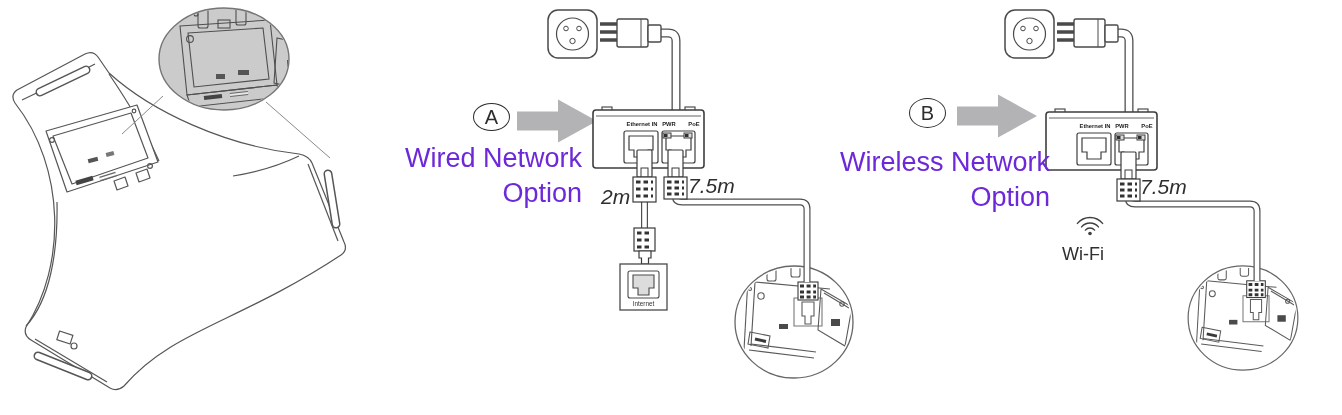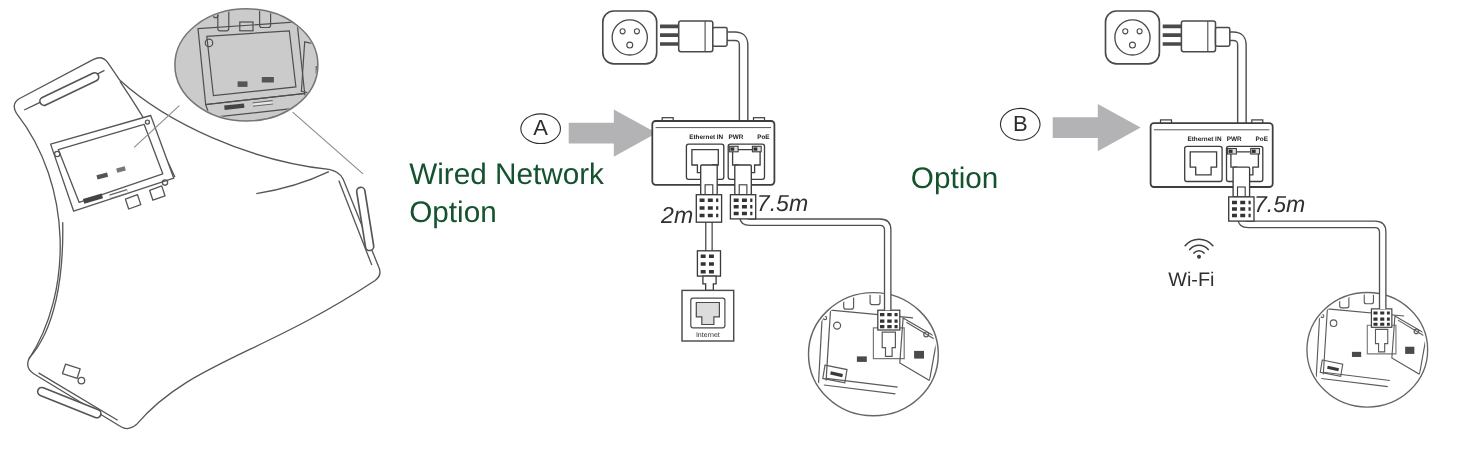--- a/index.html
+++ b/index.html
@@ -10,22 +10,22 @@
   .artwork{position:absolute;left:0;top:0;}
   svg text{font-family:"Liberation Sans",sans-serif;}
   .badge{
     position:absolute;border:1.7px solid #2d2d2d;border-radius:50%;
     display:flex;align-items:center;justify-content:center;
     color:#2d2d2d;font-size:20px;line-height:1;background:transparent;
   }
   #badge-a{left:473px;top:103px;width:35px;height:26px;}
   #badge-b{left:909px;top:98px;width:35px;height:28px;}
   .option-title{
-    position:absolute;color:#14532d;font-size:27px;line-height:35px;
-    text-align:left;white-space:nowrap;
+    position:absolute;color:#6d28d9;font-size:27px;line-height:35px;
+    text-align:right;white-space:nowrap;
   }
   #title-a{left:372px;top:141px;width:210px;}
   #title-b{left:828px;top:145px;width:222px;}
   .cable-label{position:absolute;color:#2f2f2f;font-size:21px;line-height:1;font-style:italic;}
   #label-2m{left:601px;top:186px;}
   #label-75a{left:688px;top:175px;}
   #label-75b{left:1140px;top:176px;}
   #label-wifi{
     position:absolute;left:1062px;top:245px;width:58px;
     color:#2f2f2f;font-size:18px;line-height:1;
@@ -295,20 +295,21 @@
   </div>
   <div class="badge" id="badge-b">
     <span>B</span>
   </div>
 
   <div class="option-title" id="title-a">
     <div>Wired Network</div>
     <div>Option</div>
   </div>
   <div class="option-title" id="title-b">
+    <div>Wireless Network</div>
     <div>Option</div>
   </div>
 
   <div class="cable-label" id="label-2m">2m</div>
   <div class="cable-label" id="label-75a">7.5m</div>
   <div class="cable-label" id="label-75b">7.5m</div>
 
   <div id="label-wifi">Wi-Fi</div>
 </div>
 

